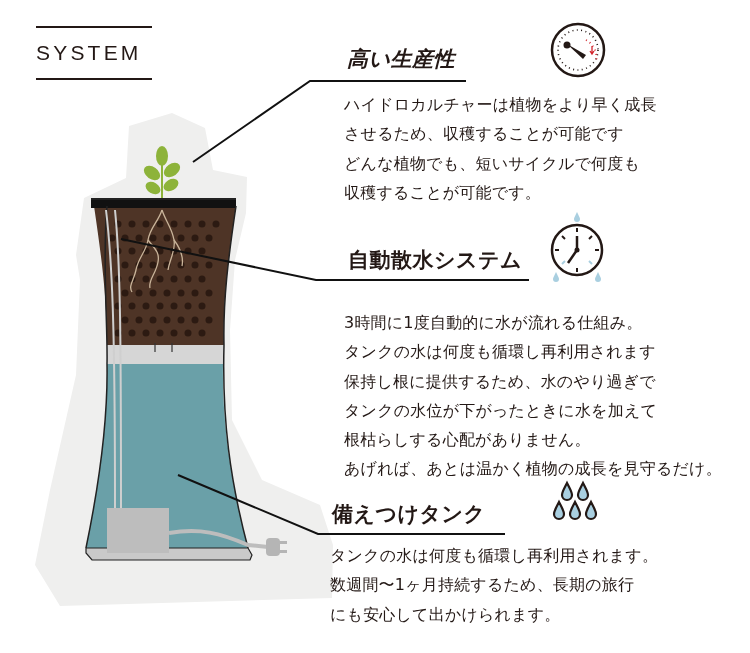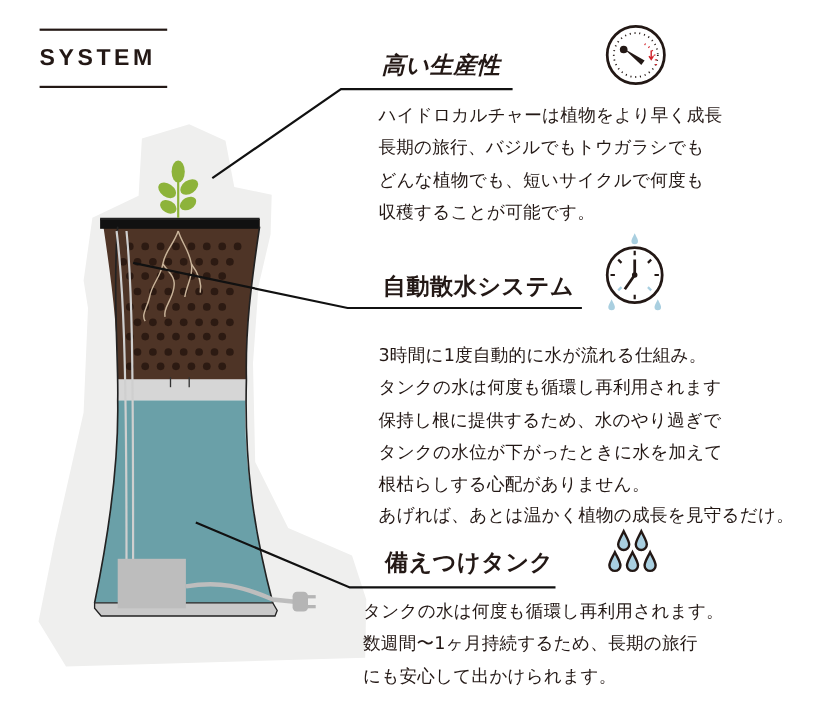--- a/index.html
+++ b/index.html
@@ -2,21 +2,21 @@
 <html><head>
 <meta charset="utf-8">
 <style>
   html, body { margin:0; padding:0; background:#ffffff; }
   body { width:750px; height:653px; position:relative; overflow:hidden;
          font-family:"DejaVu Sans", "Liberation Sans", sans-serif; color:#231815; }
   .abs { position:absolute; }
   .title-block { left:36px; top:26px; width:116px; }
   .title-rule { height:2px; background:#231815; width:116px; }
   .title-text { font-family:"Liberation Sans", sans-serif; font-size:21px; letter-spacing:3.2px;
-                font-weight:700; line-height:24px; margin:13px 0 13px 0; }
+                font-weight:400; line-height:24px; margin:13px 0 13px 0; }
   .diagram { left:0; top:0; width:750px; height:653px; }
   .heading { font-size:21px; font-weight:700; line-height:26px; letter-spacing:0.5px; white-space:nowrap; }
   .body-text { font-size:16px; line-height:29.3px; white-space:nowrap; letter-spacing:0.2px; }
   .icon { position:absolute; }
 </style>
 </head>
 <body>
 
 <div class="abs title-block">
   <div class="title-rule"></div>
@@ -143,21 +143,21 @@
   <g stroke="#111" stroke-width="2" fill="none">
     <polyline points="193,162 310,81 466,81"></polyline>
     <polyline points="121,239 316,280 529,280"></polyline>
     <polyline points="178,475 318,534 505,534"></polyline>
   </g>
 </svg>
 
 <div class="abs heading" style="left:347px; top:46px;font-style:italic;">高い生産性</div>
 <div class="abs body-text" style="left:344px; top:90px;">
   <div>ハイドロカルチャーは植物をより早く成長</div>
-  <div>長期の旅行、バジルでもトウガラシでも</div>
+  <div>させるため、収穫することが可能です</div>
   <div>どんな植物でも、短いサイクルで何度も</div>
   <div>収穫することが可能です。</div>
 </div>
 <svg class="icon" style="left:548px; top:20px;" width="60" height="60" viewBox="0 0 60 60">
   <circle cx="30" cy="30" r="26" fill="#fff" stroke="#231815" stroke-width="2.5"></circle>
   <circle cx="30" cy="30" r="20" fill="none" stroke="#231815" stroke-width="1.6" stroke-dasharray="1 3.4"></circle>
   <path d="M38,20 A20,20 0 0 1 48,42" fill="none" stroke="#d2242b" stroke-width="1.8" stroke-dasharray="1 3.4"></path>
   <path d="M19,24 L38,35 L35,39 Z" fill="#231815"></path>
   <circle cx="19" cy="25" r="3.5" fill="#231815"></circle>
   <path d="M44,26 L44,33 M42,31 L44,34 L46,31" stroke="#d2242b" stroke-width="1.3" fill="none"></path>
@@ -187,21 +187,21 @@
   </g>
   <g stroke="#a9cfe0" stroke-width="2">
     <line x1="19" y1="53" x2="16" y2="56"></line>
       <line x1="43" y1="53" x2="46" y2="56"></line>
   </g>
   <line x1="31" y1="42" x2="31" y2="28" stroke="#231815" stroke-width="2.5"></line>
   <line x1="31" y1="42" x2="22" y2="55" stroke="#231815" stroke-width="2.5"></line>
   <circle cx="31" cy="42" r="2.5" fill="#231815"></circle>
 </svg>
 
-<div class="abs heading" style="left:350px; top:501px;font-family:Liberation Mono, monospace;">備えつけタンク</div>
+<div class="abs heading" style="left:332px; top:501px;">備えつけタンク</div>
 <div class="abs body-text" style="left:330px; top:541px;">
   <div>タンクの水は何度も循環し再利用されます。</div>
   <div>数週間〜1ヶ月持続するため、長期の旅行</div>
   <div>にも安心して出かけられます。</div>
 </div>
 <svg class="icon" style="left:550px; top:480px;" width="60" height="44" viewBox="0 0 60 44">
   <g fill="#a9cfe0" stroke="#231815" stroke-width="2.2">
     <path d="M17,3 C20,9 22,12 22,15 A5,5 0 0 1 12,15 C12,12 14,9 17,3 Z"></path>
     <path d="M33,3 C36,9 38,12 38,15 A5,5 0 0 1 28,15 C28,12 30,9 33,3 Z"></path>
     <path d="M9,22 C12,28 14,31 14,34 A5,5 0 0 1 4,34 C4,31 6,28 9,22 Z"></path>

